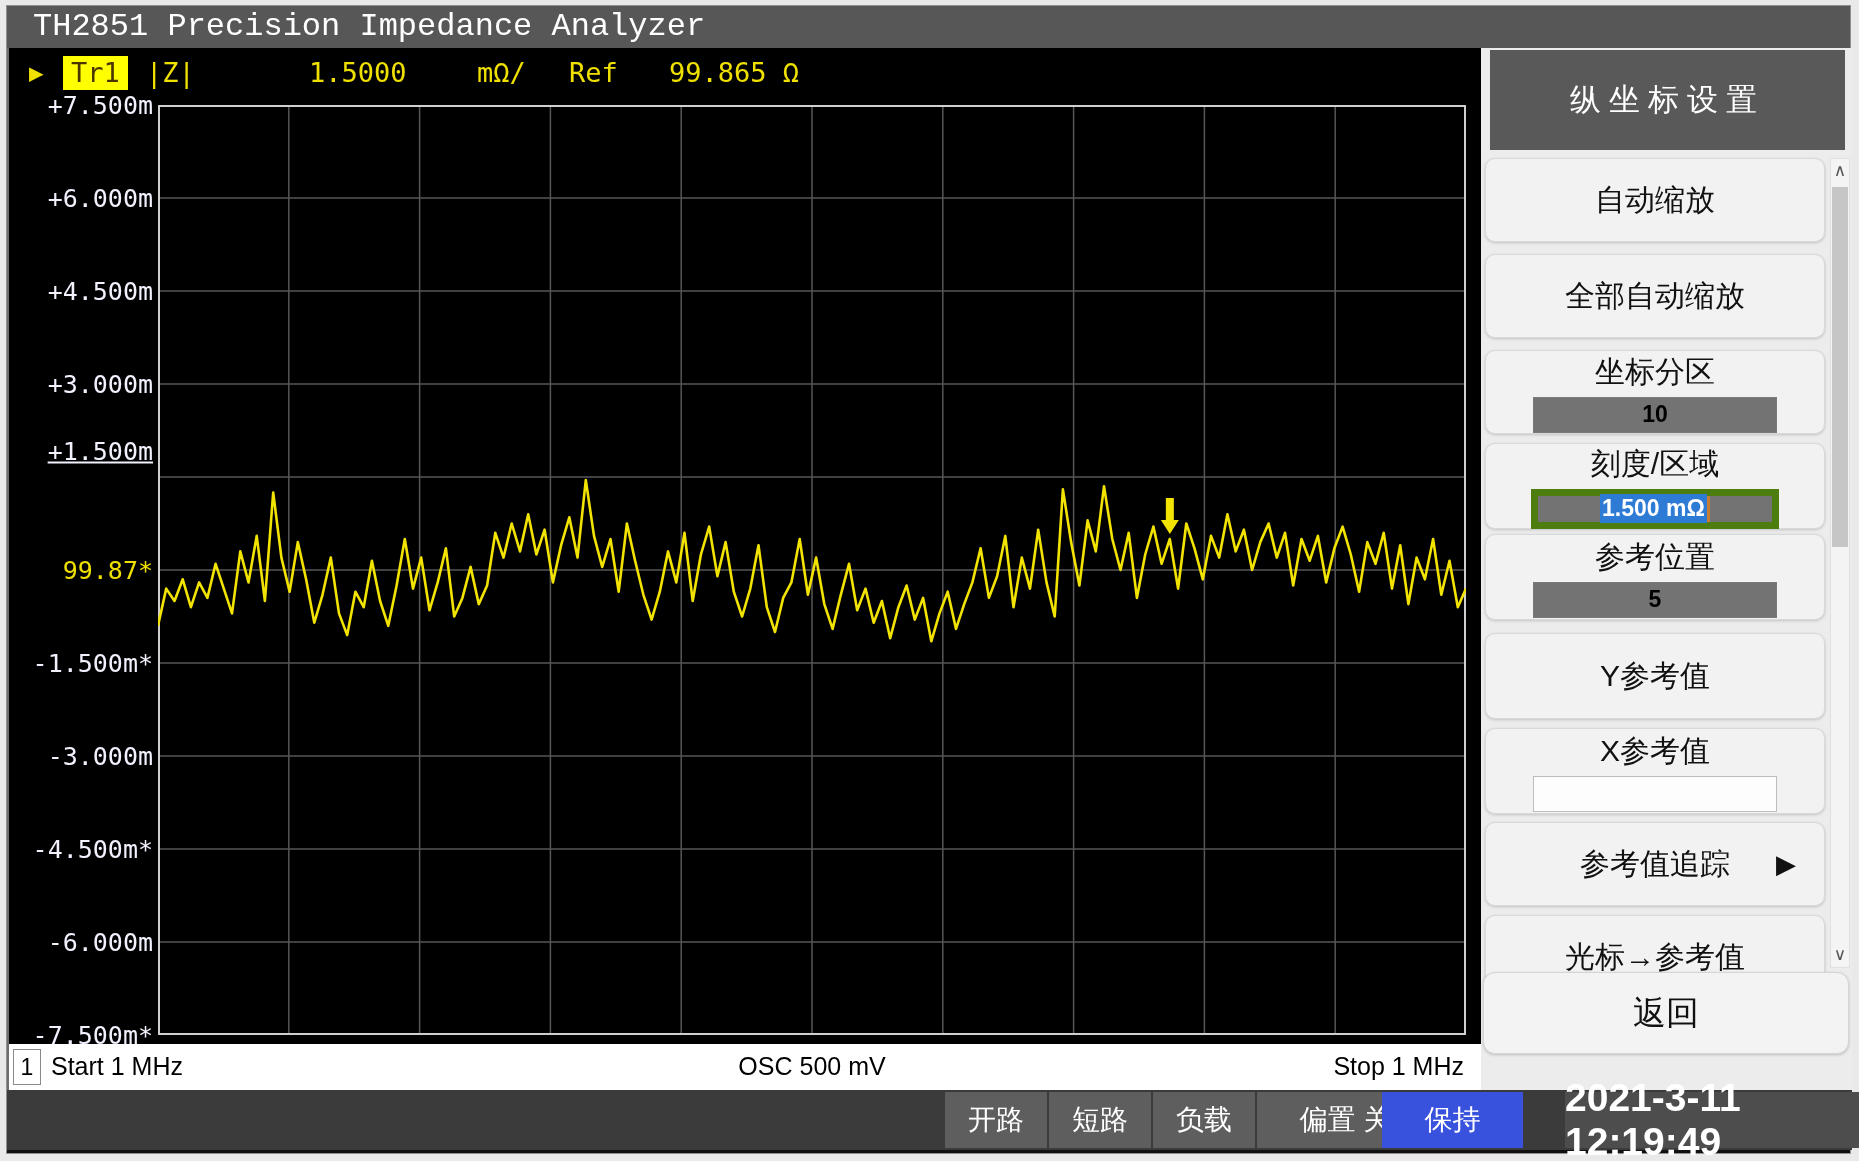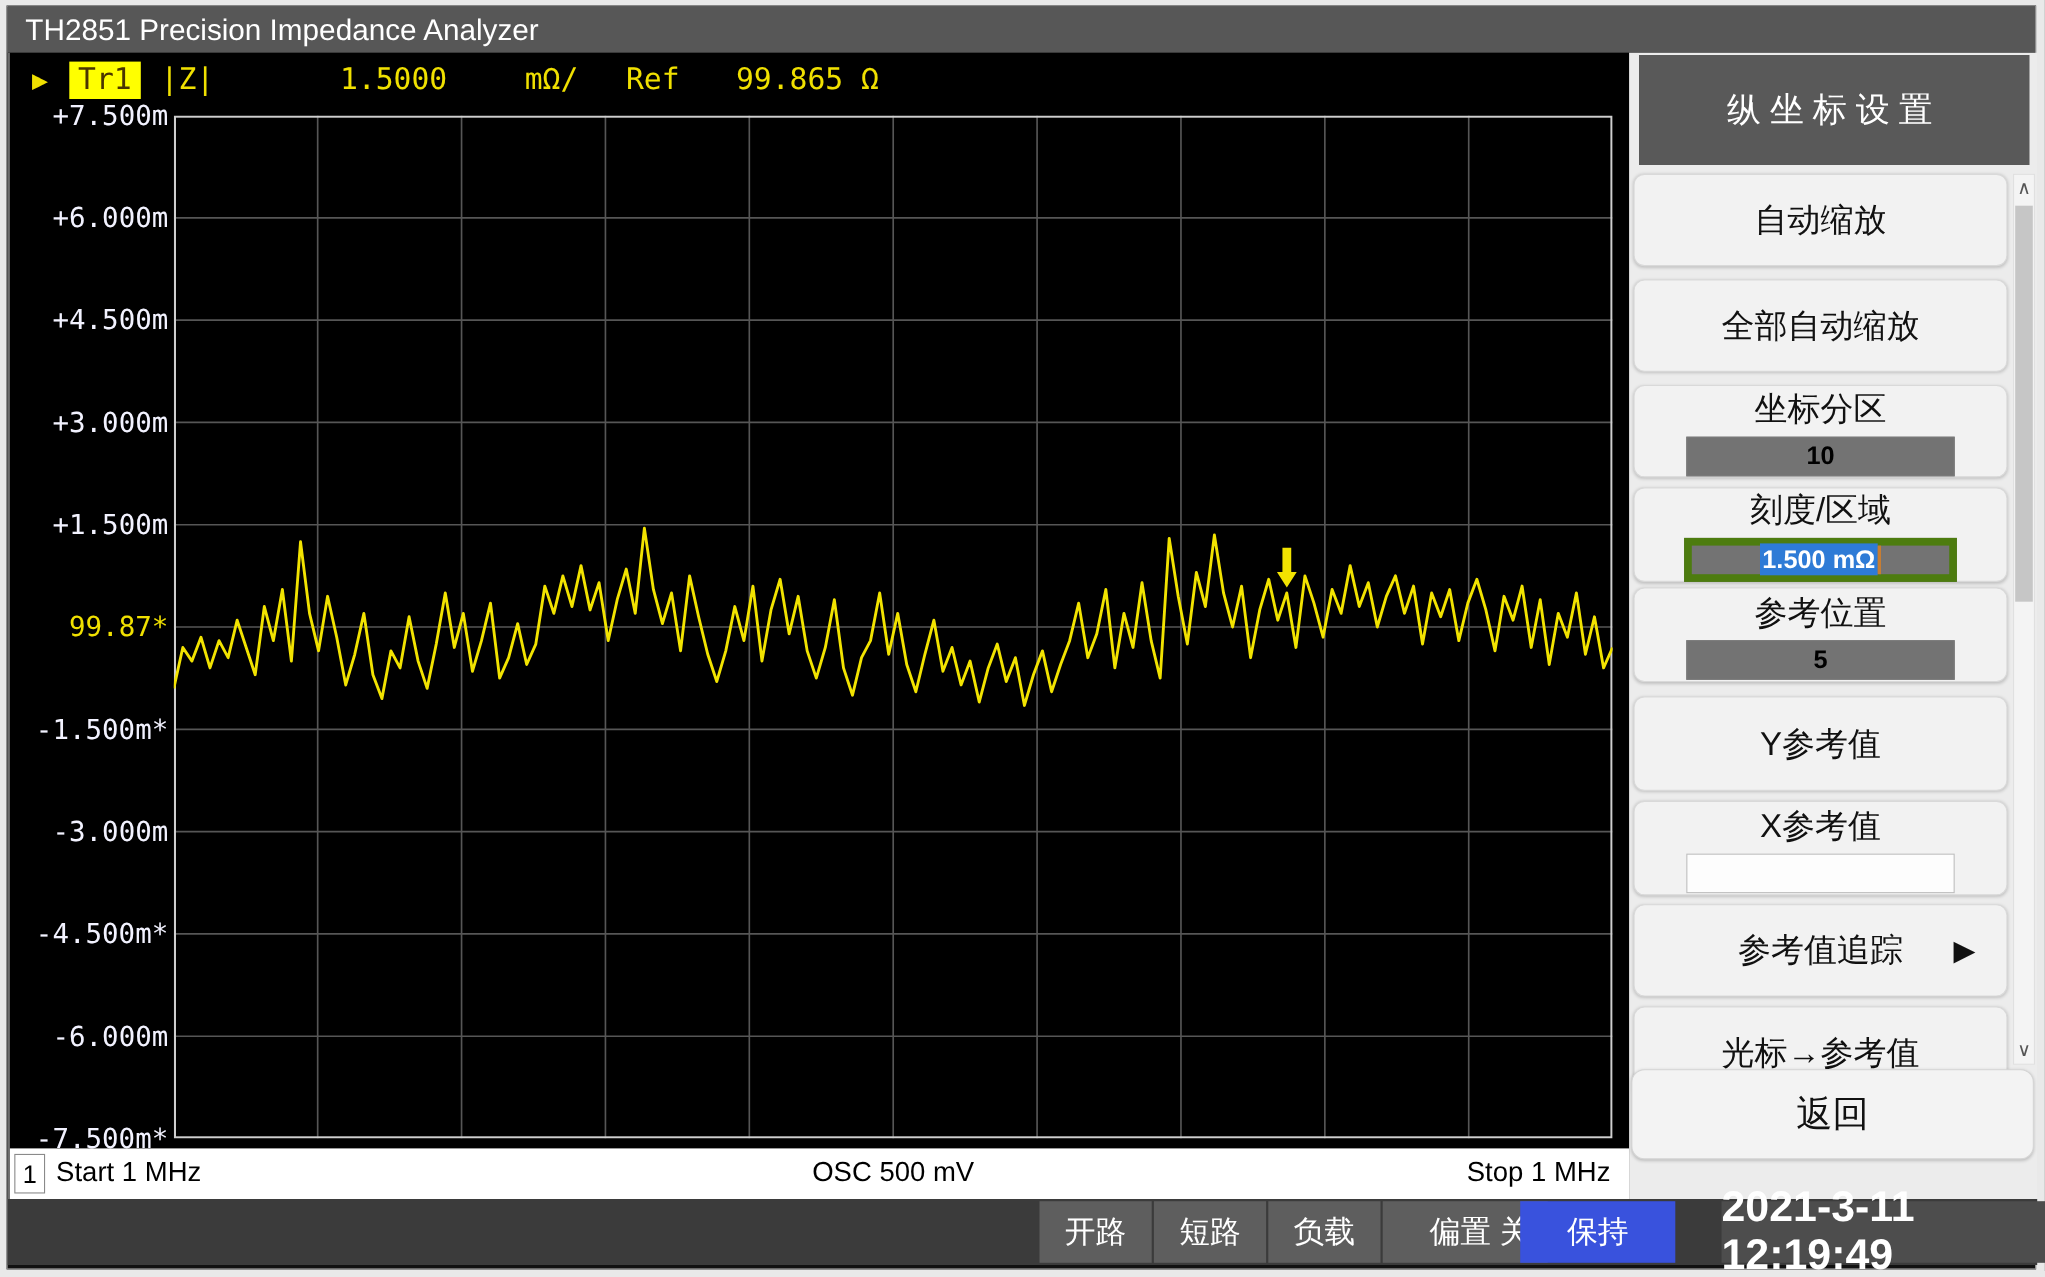--- a/index.html
+++ b/index.html
@@ -2,21 +2,21 @@
 <html><head>
 <meta charset="utf-8">
 <style>
   html,body{margin:0;padding:0;}
   body{width:1859px;height:1161px;background:#e9e9e9;position:relative;
        font-family:"Liberation Sans",sans-serif;overflow:hidden;}
   .frame{position:absolute;left:6px;top:5px;width:1845px;height:1149px;
          border:1px solid #8f8f8f;background:#111;box-sizing:border-box;}
   
   .titlebar{position:absolute;left:0;top:0;width:100%;height:42px;background:#575757;
-            color:#fff;font-size:27px;line-height:42px;padding-left:16px;box-sizing:border-box;}
+            color:#fff;font-size:32px;line-height:42px;padding-left:26px;box-sizing:border-box;font-family:Liberation Mono, monospace;}
   
   .main{position:absolute;left:0;top:42px;width:1474px;height:1042px;background:#000;
         border-left:2px solid #6e6e6e;box-sizing:border-box;}
   .trhead{position:absolute;top:8px;height:34px;font-family:"DejaVu Sans Mono",monospace;
           font-size:27px;color:#f0e000;line-height:34px;white-space:pre;}
   .tr-arrow{left:20px;font-size:24px;}
   .tr-chip{left:54px;background:#ffff00;color:#4a3500;padding:0 8px;}
   .plot{position:absolute;left:149px;top:57px;width:1308px;height:930px;}
   .ylab{position:absolute;width:140px;text-align:right;font-family:"DejaVu Sans Mono",monospace;
         font-size:25px;color:#f2f2ff;transform:translateY(-50%);}
@@ -77,21 +77,21 @@
     <span class="trhead" style="position:absolute;left:300px;">1.5000</span>
     <span class="trhead" style="position:absolute;left:468px;">mΩ/</span>
     <span class="trhead" style="position:absolute;left:560px;">Ref</span>
     <span class="trhead" style="position:absolute;left:660px;">99.865 Ω</span>
 
     <div id="ylabels">
         <div class="ylab" style="left: 4px; top: 57px;">+7.500m</div>
         <div class="ylab" style="left: 4px; top: 150px;">+6.000m</div>
         <div class="ylab" style="left: 4px; top: 243px;">+4.500m</div>
         <div class="ylab" style="left: 4px; top: 336px;">+3.000m</div>
-        <div class="ylab" style="left: 4px; top: 429px;">+1.500m</div>
+        <div class="ylab" style="left: 4px; top: 403px; text-decoration: underline;">+1.500m</div>
         <div class="ylab ref" style="left: 4px; top: 522px;">99.87*</div>
         <div class="ylab" style="left: 4px; top: 615px;">-1.500m*</div>
         <div class="ylab" style="left: 4px; top: 708px;">-3.000m</div>
         <div class="ylab" style="left: 4px; top: 801px;">-4.500m*</div>
         <div class="ylab" style="left: 4px; top: 894px;">-6.000m</div>
         <div class="ylab" style="left: 4px; top: 987px;">-7.500m*</div>
       </div>
 
     <div class="plot">
       <svg id="plot-svg" width="1308" height="930" viewBox="0 0 1308 930">

